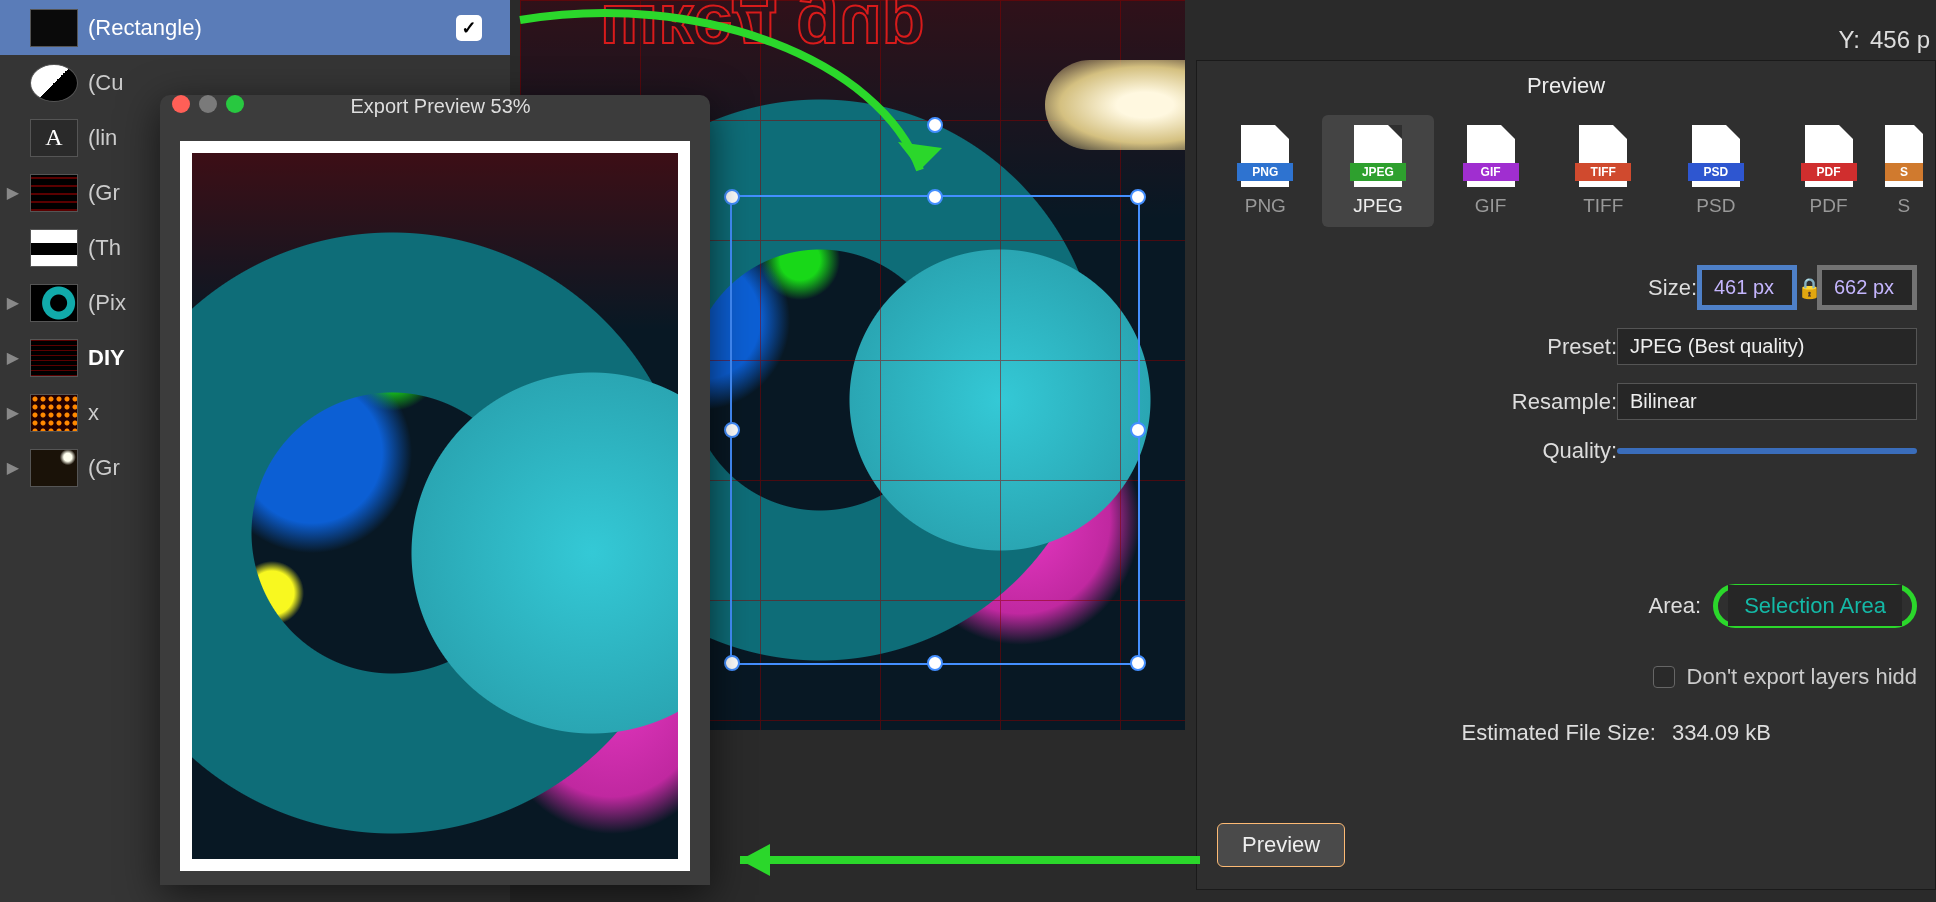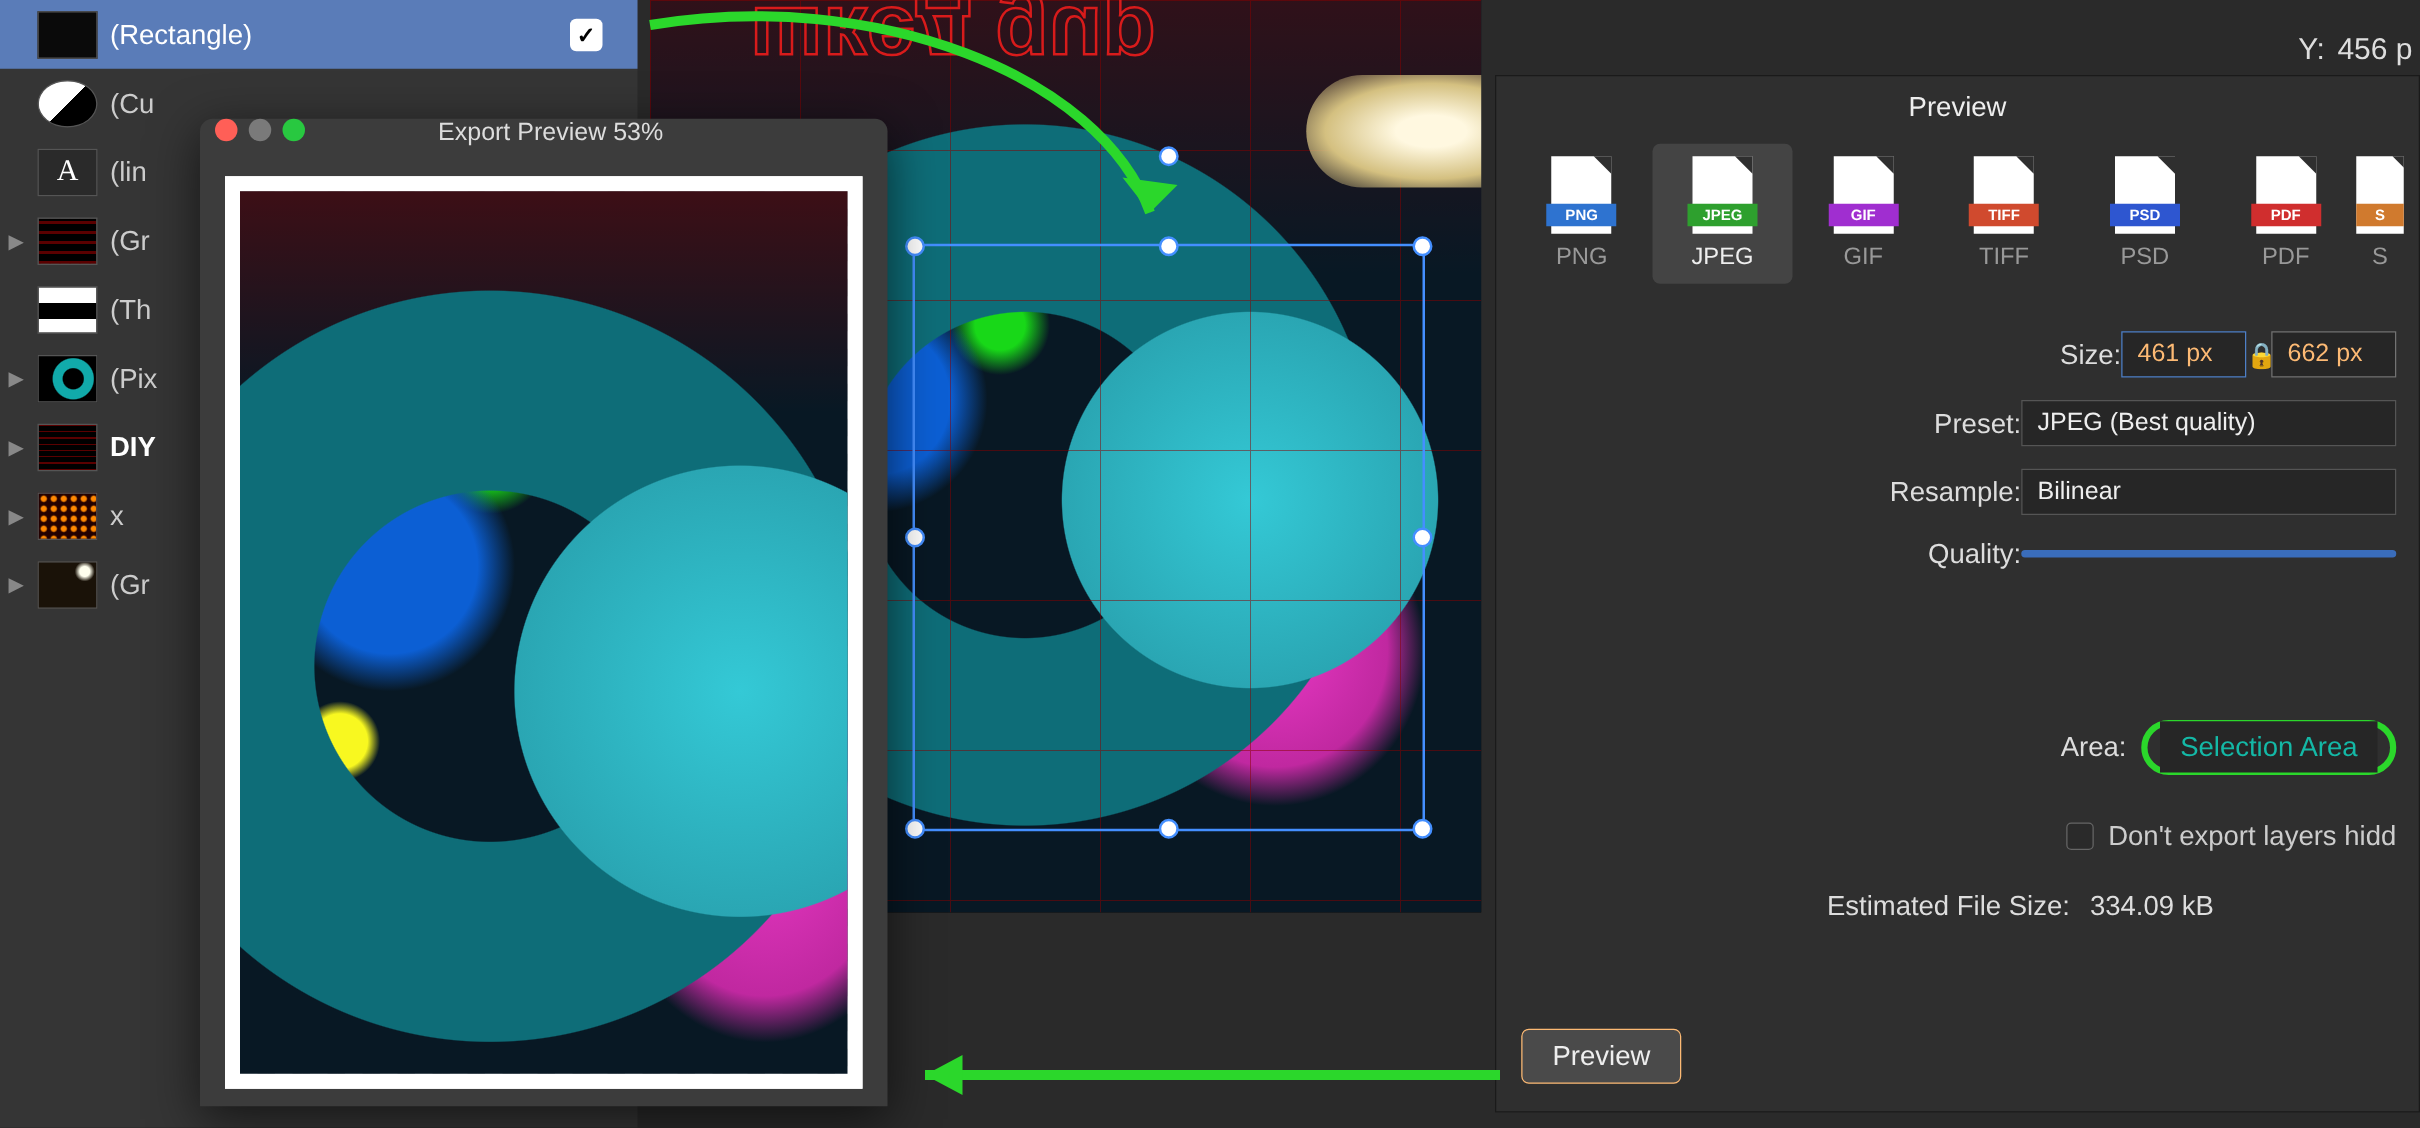--- a/index.html
+++ b/index.html
@@ -291,24 +291,24 @@
   gap: 0;
   margin-bottom: 18px;
 }
 .setting-label {
   font-size: 22px;
   color: #ddd;
   text-align: right;
 }
 .input-box {
   background: #262626;
-  border: 1px solid #737373;
+  border: 5px solid #737373;
   padding: 6px 12px;
   font-size: 20px;
-  color: #fdba74;
+  color: #c4b5fd;
   min-width: 100px;
 }
 .input-box.hi {
   border-color: #4e80c8;
 }
 .lock-icon {
   width: 20px;
   height: 24px;
   font-size: 20px;
   color: #d4a030;

